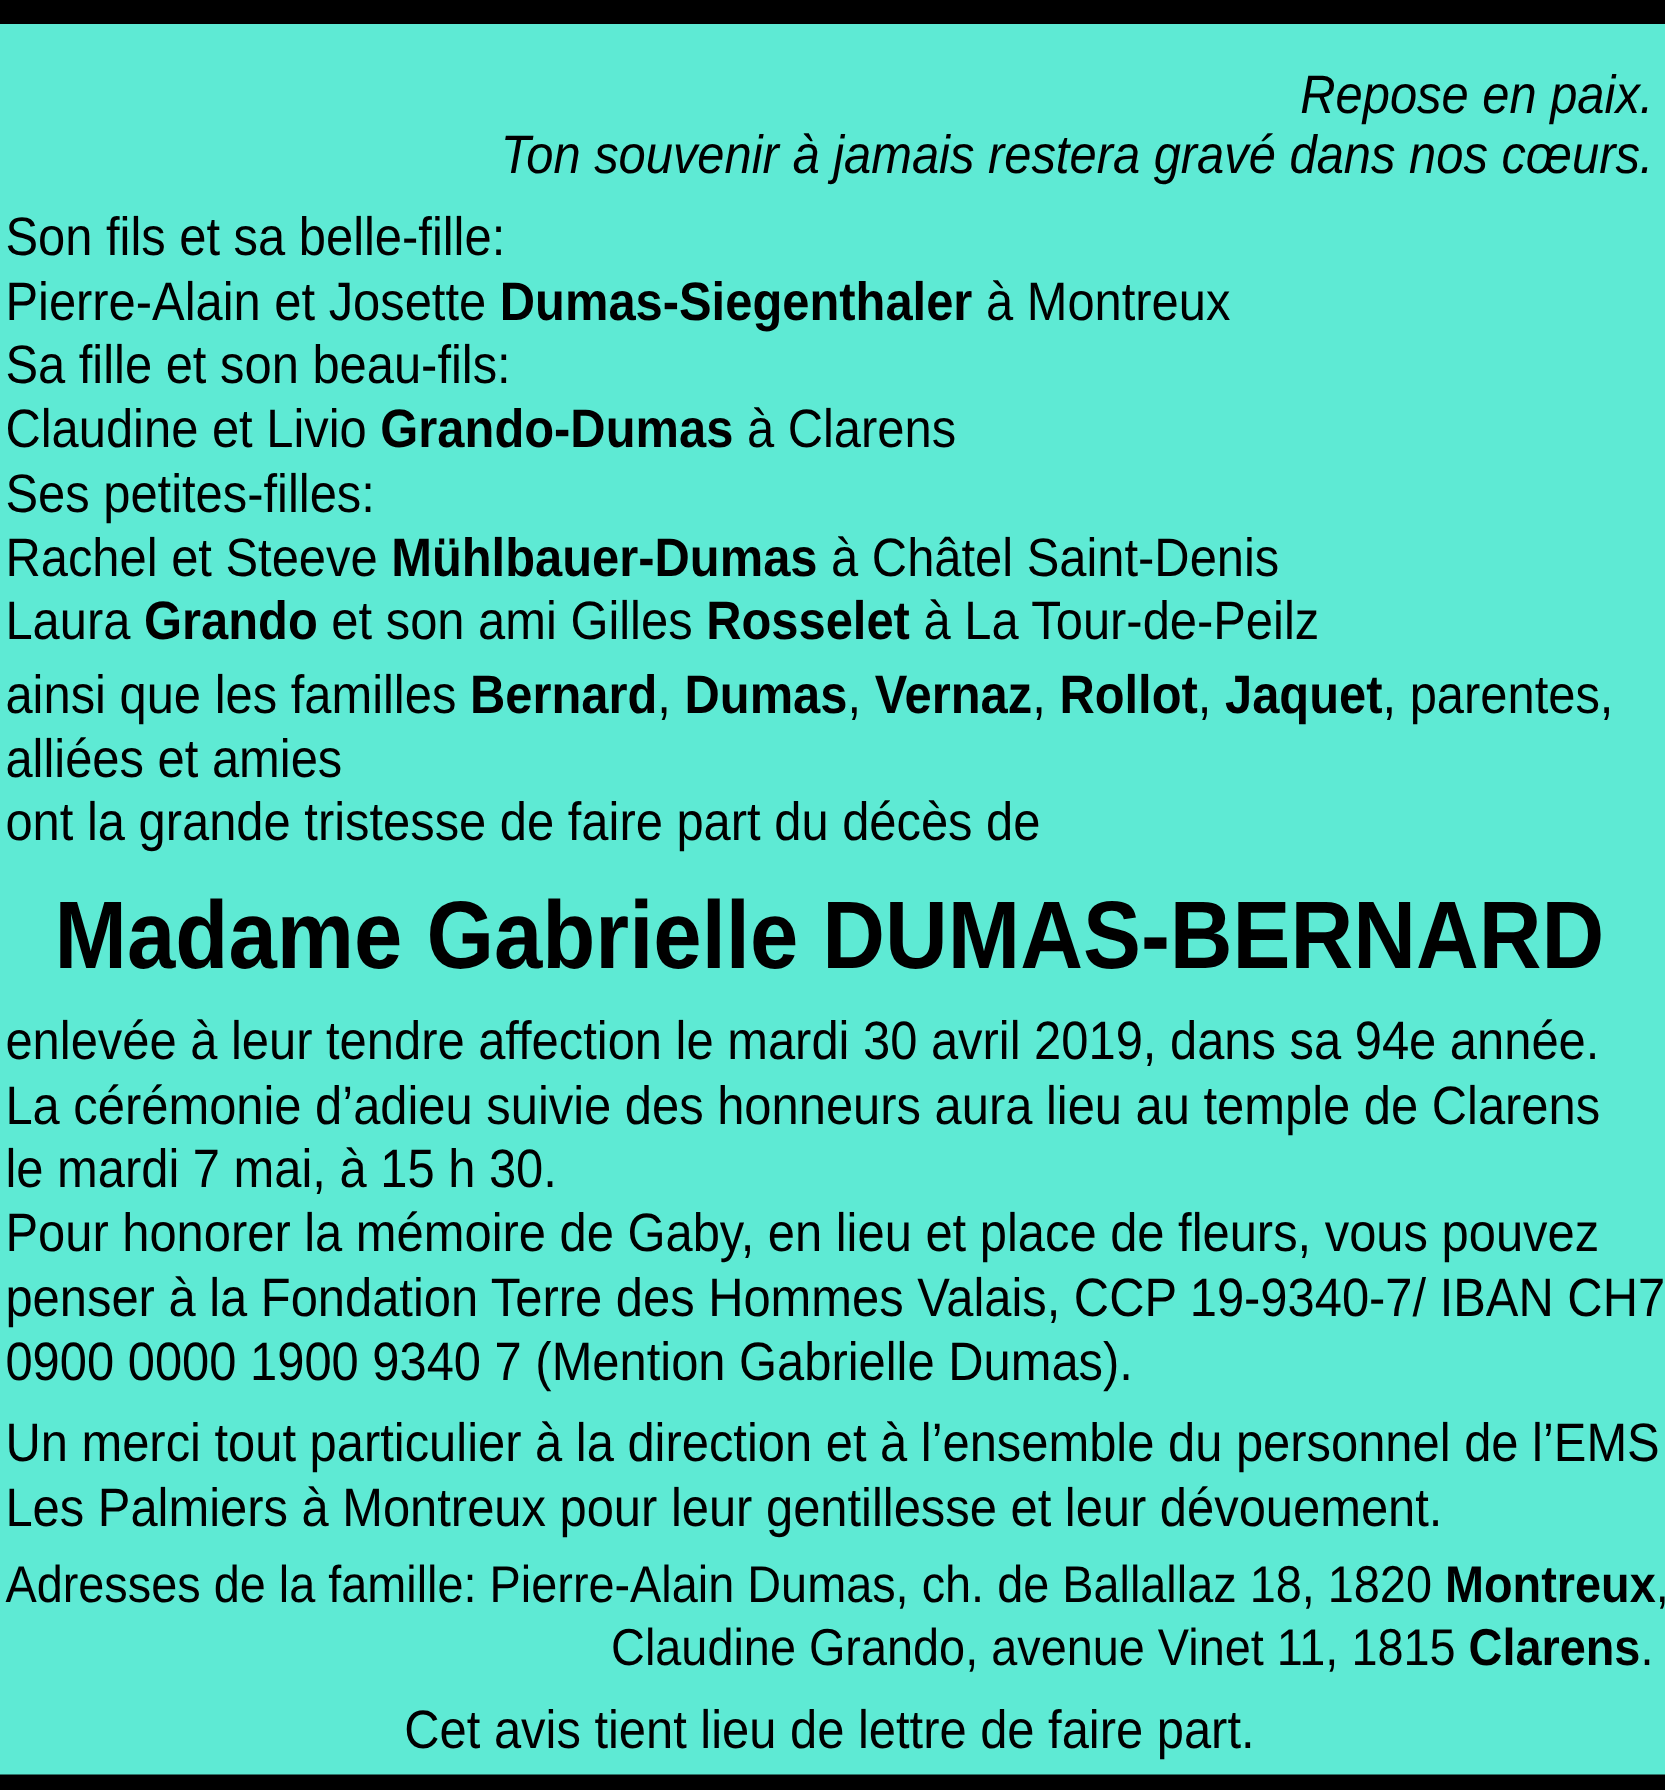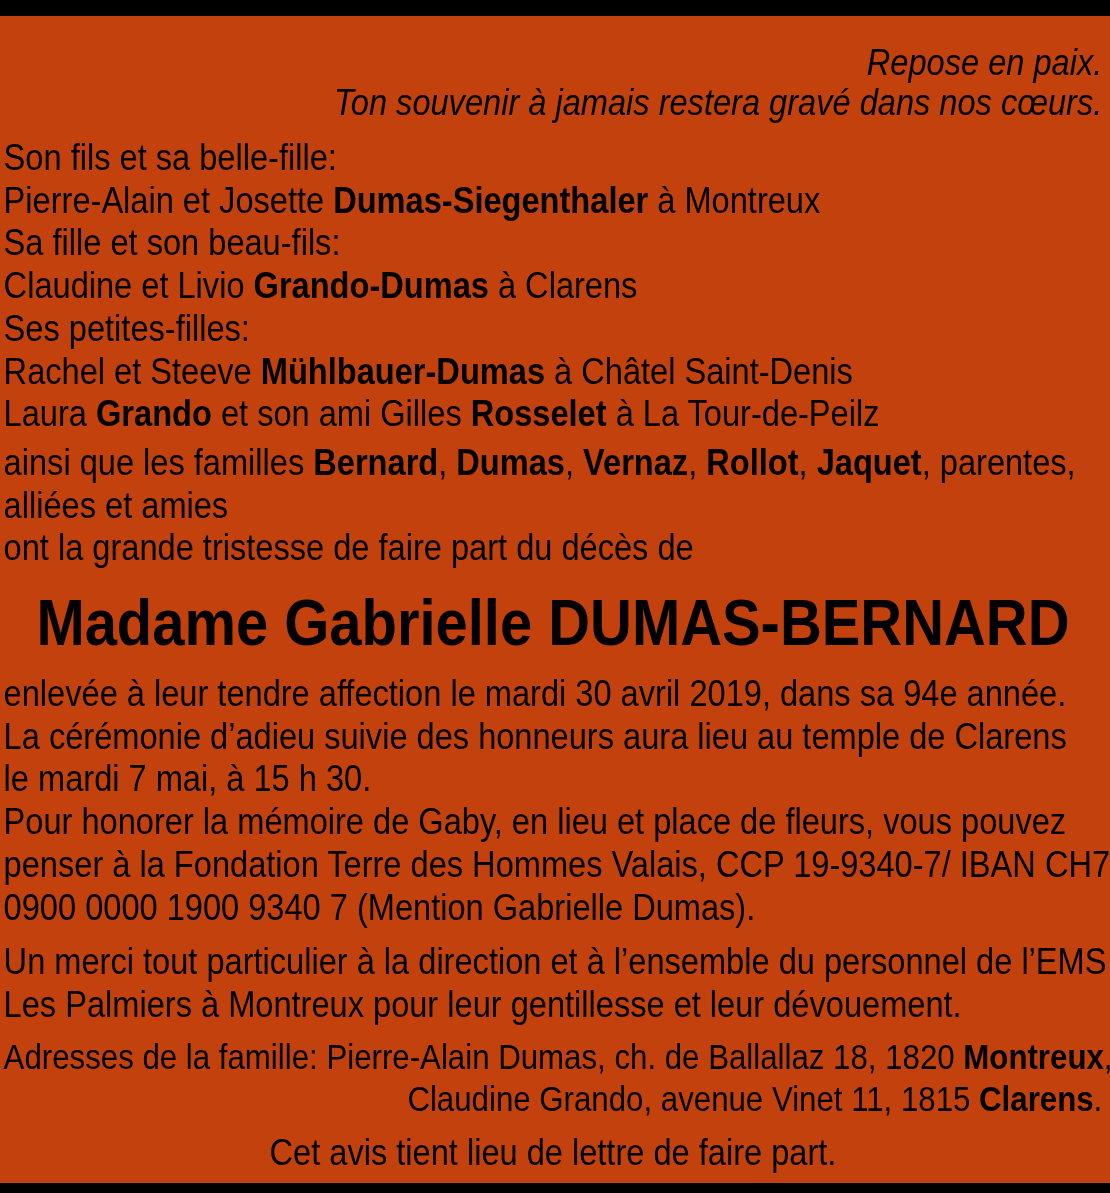--- a/index.html
+++ b/index.html
@@ -1,20 +1,20 @@
 <!DOCTYPE html>
 <html><head>
 <meta charset="utf-8">
 <style>
   html, body { margin: 0; padding: 0; background: #ffffff; }
   .page {
     position: relative;
     width: 1110px;
     height: 1193px;
-    background: #c2410c;
+    background: #5eead4;
     overflow: hidden;
     color: #000000;
     font-family: "Liberation Sans", sans-serif;
   }
   .rule-top {
     position: absolute; top: 0; left: 0;
     width: 100%; height: 16px; background: #000000;
   }
   .rule-bottom {
     position: absolute; bottom: 0; left: 0;

